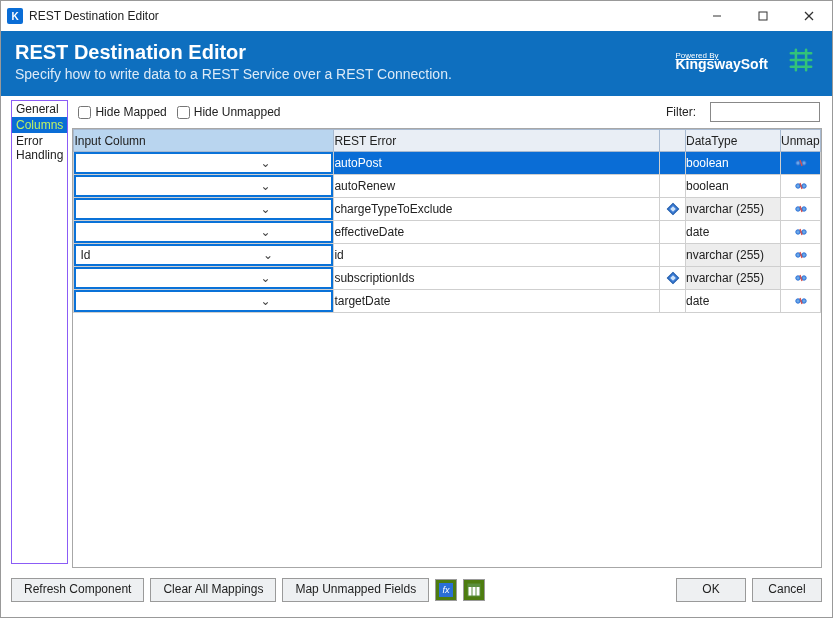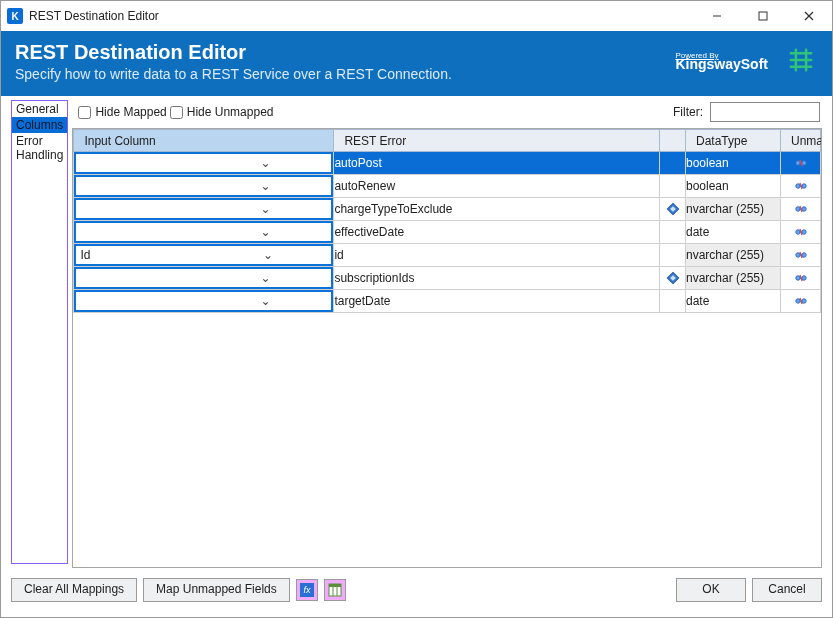--- a/index.html
+++ b/index.html
@@ -18,33 +18,33 @@
   .header h1 { margin:0 0 2px 0; font-size:20px; font-weight:600; }
   .header .sub { font-size:14px; color:#dceaf7; }
   .header .logos { display:flex; align-items:center; gap:16px; }
   .ks-logo { font-size:14px; font-weight:bold; color:#fff; white-space:nowrap; }
   .ks-logo small { display:block; font-size:8px; font-weight:normal; margin-bottom:-4px;text-decoration:underline; }
   .square-logo svg { width:34px; height:34px; }
 
   .body { display:flex; padding:4px 10px 0 10px; gap:4px; }
   .sidebar { width:98px; border:1px solid #8b5cf6; height:464px; background:#fff; }
   .sidebar-item { padding:1px 4px; cursor:default; }
-  .sidebar-item.selected { background:#0a6dd6; color:#0f172a; }
+  .sidebar-item.selected { background:#0a6dd6; color:#bef264; }
 
   .main { flex:1 1 auto; display:flex; flex-direction:column; }
-  .toolbar { display:flex; align-items:center; gap:3px; padding:2px 2px 6px 6px; }
+  .toolbar { display:flex; align-items:center; gap:10px; padding:2px 2px 6px 6px; }
   .chk { display:flex; align-items:center; gap:4px; }
   .chk input { width:13px; height:13px; margin:0; }
   .toolbar .push { flex:1 1 auto; }
   .filter-label { margin-right:4px; }
   .filter-input { width:110px; height:20px; border:1px solid #888; padding:0 3px; }
 
   .grid-wrap { border:1px solid #a7a7a7; height:440px; overflow:auto; background:#fff; }
   table.grid { border-collapse:collapse; width:100%; table-layout:fixed; }
-  .grid th { background:#e9eef5; border:1px solid #a7b9d0; font-weight:normal; text-align:left; padding:3px 10px; height:22px; }
+  .grid th { background:#e9eef5; border:1px solid #a7b9d0; font-weight:normal; text-align:left; padding:3px 0; height:22px; }
   .grid th.sel { background:#b9d5ef; }
   .grid td { border:1px solid #cfcfcf; padding:0; height:22px; vertical-align:middle; }
   col.c-input { width:260px; }
   col.c-rest  { width:auto; }
   col.c-ico   { width:26px; }
   col.c-type  { width:95px; }
   col.c-unmap { width:40px; }
 
   .input-cell { display:flex; align-items:center; height:22px; border:2px solid #0a72d8; background:#fff; }
   .input-cell span { flex:1 1 auto; padding:0 4px; overflow:hidden; text-overflow:ellipsis; white-space:nowrap; }
@@ -55,21 +55,21 @@
   tr.rowsel .type-cell { background:#0a6dd6; color:#fff; }
   .rest-cell { padding:0 6px; }
   .type-cell { padding:0 6px;margin-left:22px; }
   .type-cell.shaded, td.shaded { background:#ededed; }
   .center { text-align:center; }
   .ico-cell svg, .unmap-cell svg { width:16px; height:16px; vertical-align:middle; }
 
   .footer { display:flex; align-items:center; gap:6px; padding:10px 10px; }
   .btn { border:1px solid #9a9a9a; background:#eef0f2; padding:3px 12px; min-width:70px; text-align:center; height:24px; }
   .footer .push { flex:1 1 auto; }
-  .icon-btn { width:22px; height:22px; border:1px solid #9a9a9a; background:#f0abfc; display:flex; align-items:center; justify-content:center; }
+  .icon-btn { width:22px; height:22px; border:1px solid #9a9a9a; background:#4d7c0f; display:flex; align-items:center; justify-content:center; }
   .icon-btn svg { width:14px; height:14px; }
 </style>
 </head>
 <body>
 
 <div class="titlebar">
   <div class="app-icon">K</div>
   <div class="title">REST Destination Editor</div>
   <div class="spacer"></div>
   <div class="win-btn">
@@ -252,20 +252,21 @@
                   <use href="#unmap-icon"></use>
                 </svg></td>
             </tr>
           </tbody>
       </table>
     </div>
   </div>
 </div>
 
 <div class="footer">
+  <div class="btn">Refresh Component</div>
   <div class="btn">Clear All Mappings</div>
   <div class="btn">Map Unmapped Fields</div>
   <div class="icon-btn">
     <svg viewBox="0 0 14 14">
         <rect x="0" y="0" width="14" height="14" fill="#2a6fd6"></rect>
         <text x="7" y="10" text-anchor="middle" font-size="9" font-style="italic" fill="#fff">fx</text>
       </svg>
   </div>
   <div class="icon-btn">
     <svg viewBox="0 0 14 14">

